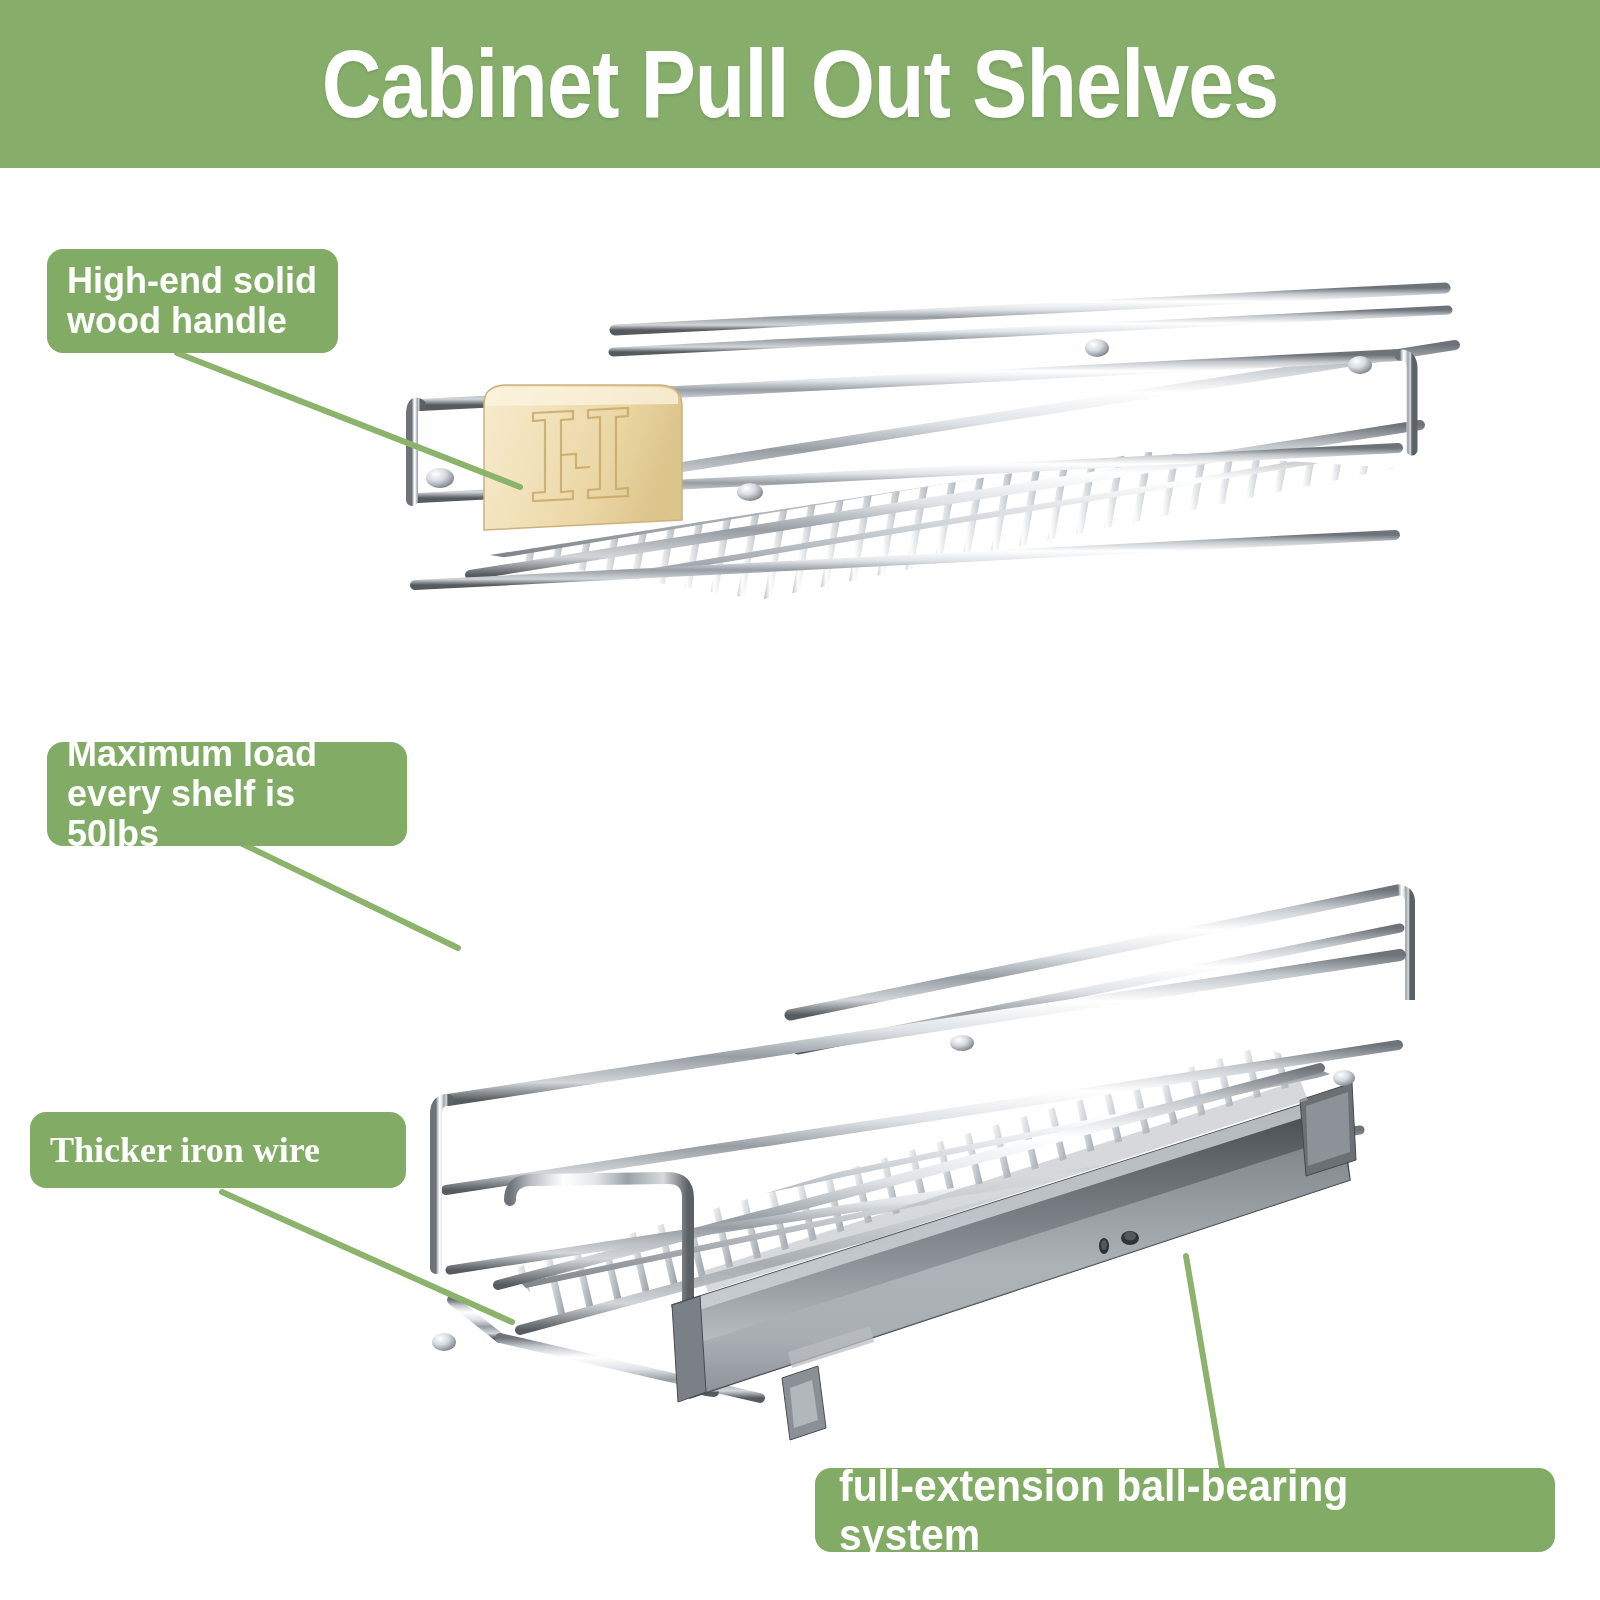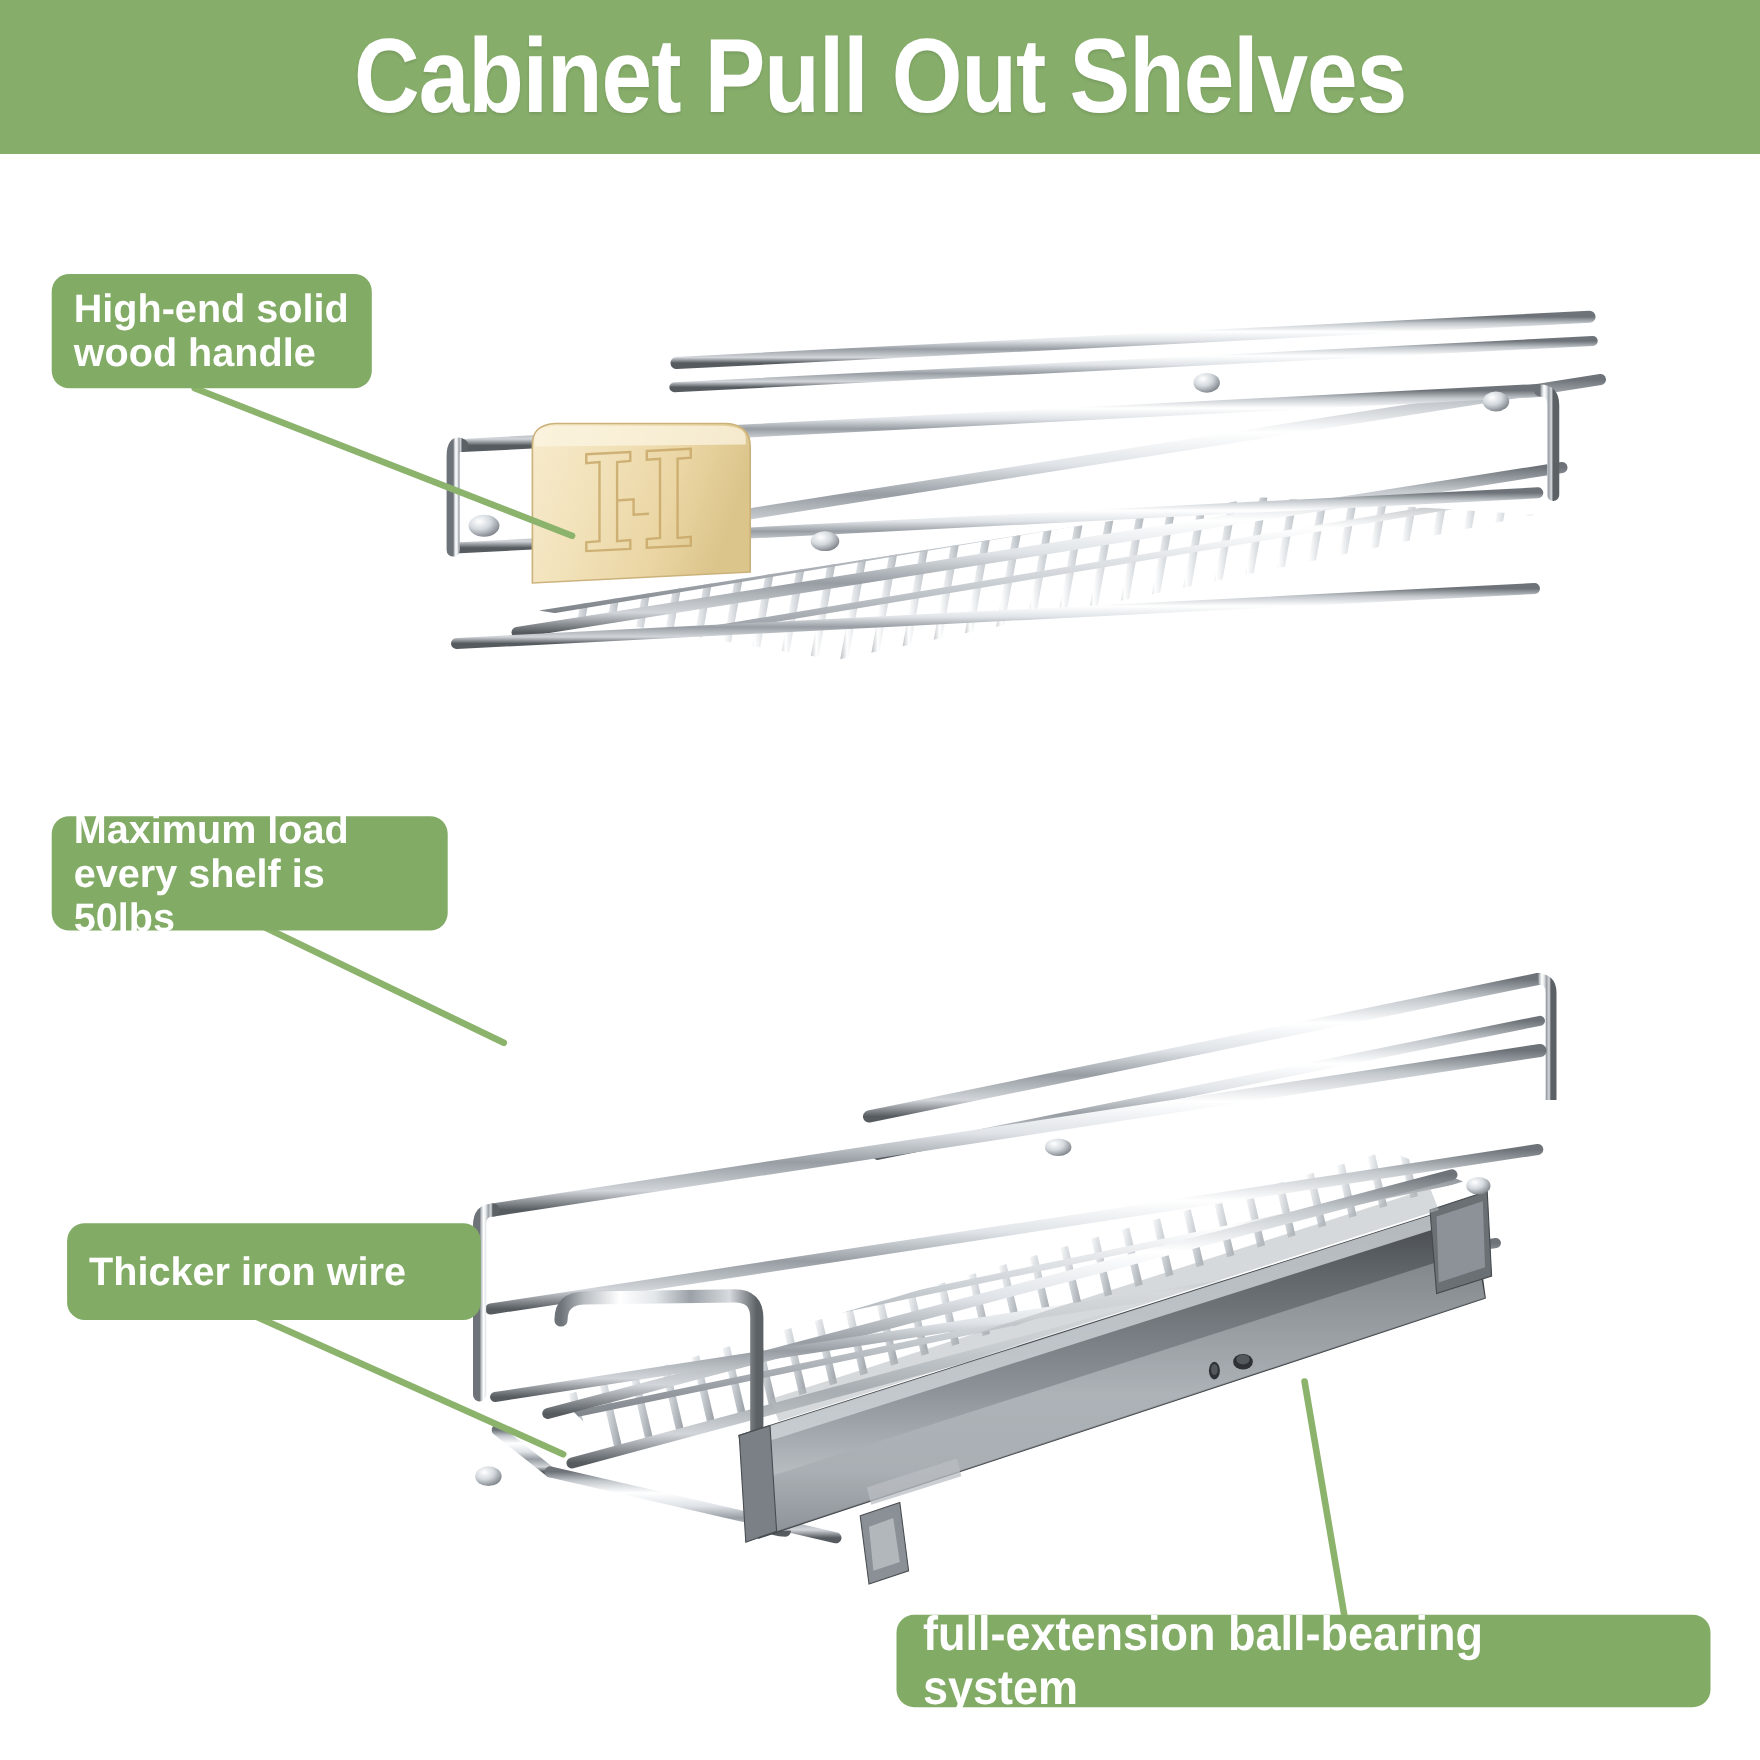--- a/index.html
+++ b/index.html
@@ -14,21 +14,21 @@
     background: #ffffff;
     overflow: hidden;
     font-family: "Liberation Sans", sans-serif;
   }
 
   
   #header-banner {
     position: absolute;
     left: 0; top: 0;
     width: 1600px;
-    height: 140px;
+    height: 168px;
     background: #86ad6a;
     display: flex;
     align-items: center;
     justify-content: center;
   }
   #header-title {
     color: #ffffff;
     font-family: "Liberation Sans Narrow", "Liberation Sans", sans-serif;
     font-weight: bold;
     font-size: 96px;
@@ -75,23 +75,24 @@
   #callout-handle .callout-text { font-size: 36px; }
 
   #callout-load {
     left: 47px; top: 742px;
     width: 360px; height: 104px;
     padding: 0 20px;
   }
   #callout-load .callout-text { font-size: 36px; }
 
   #callout-wire {
-    left: 61px; top: 1112px;
-    width: 376px; height: 88px;
+    left: 30px; top: 1112px;
+    width: 376px; height: 76px;
     padding: 0 20px;
+    font-family: Liberation Serif, serif;
   }
   #callout-wire .callout-text { font-size: 36px; }
 
   #callout-slide {
     left: 815px; top: 1468px;
     width: 740px; height: 84px;
     padding: 0 24px;
     justify-content: flex-start;
   }
   #callout-slide .callout-text {

